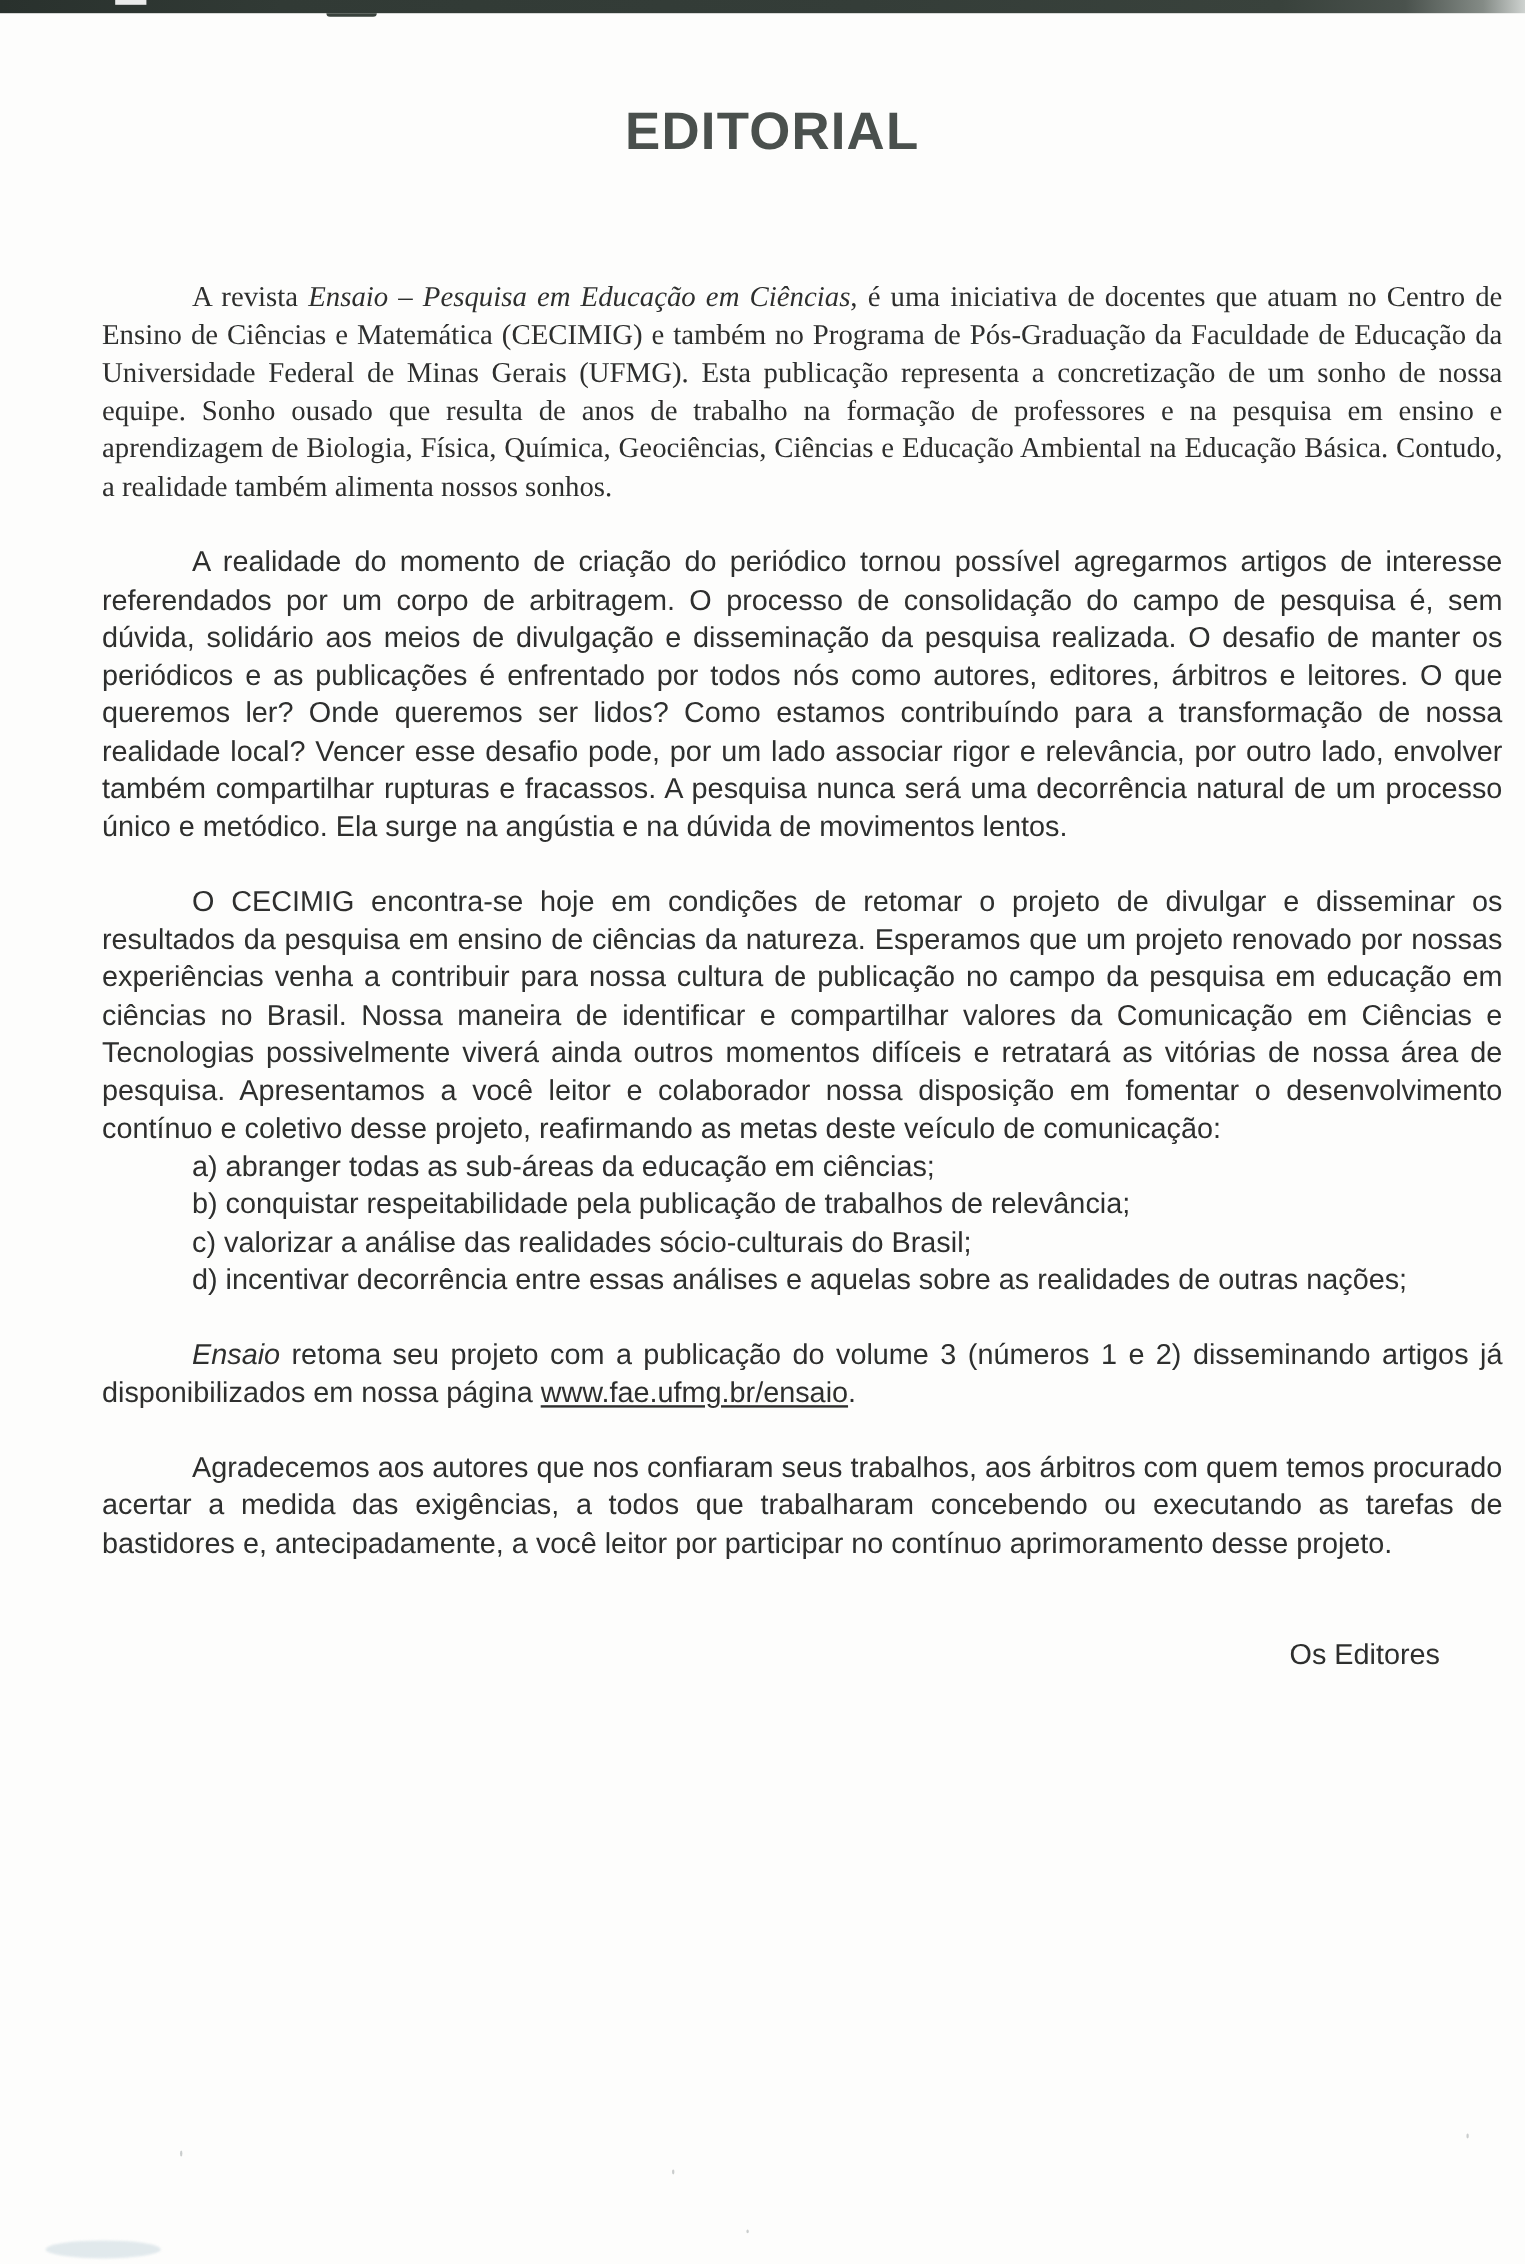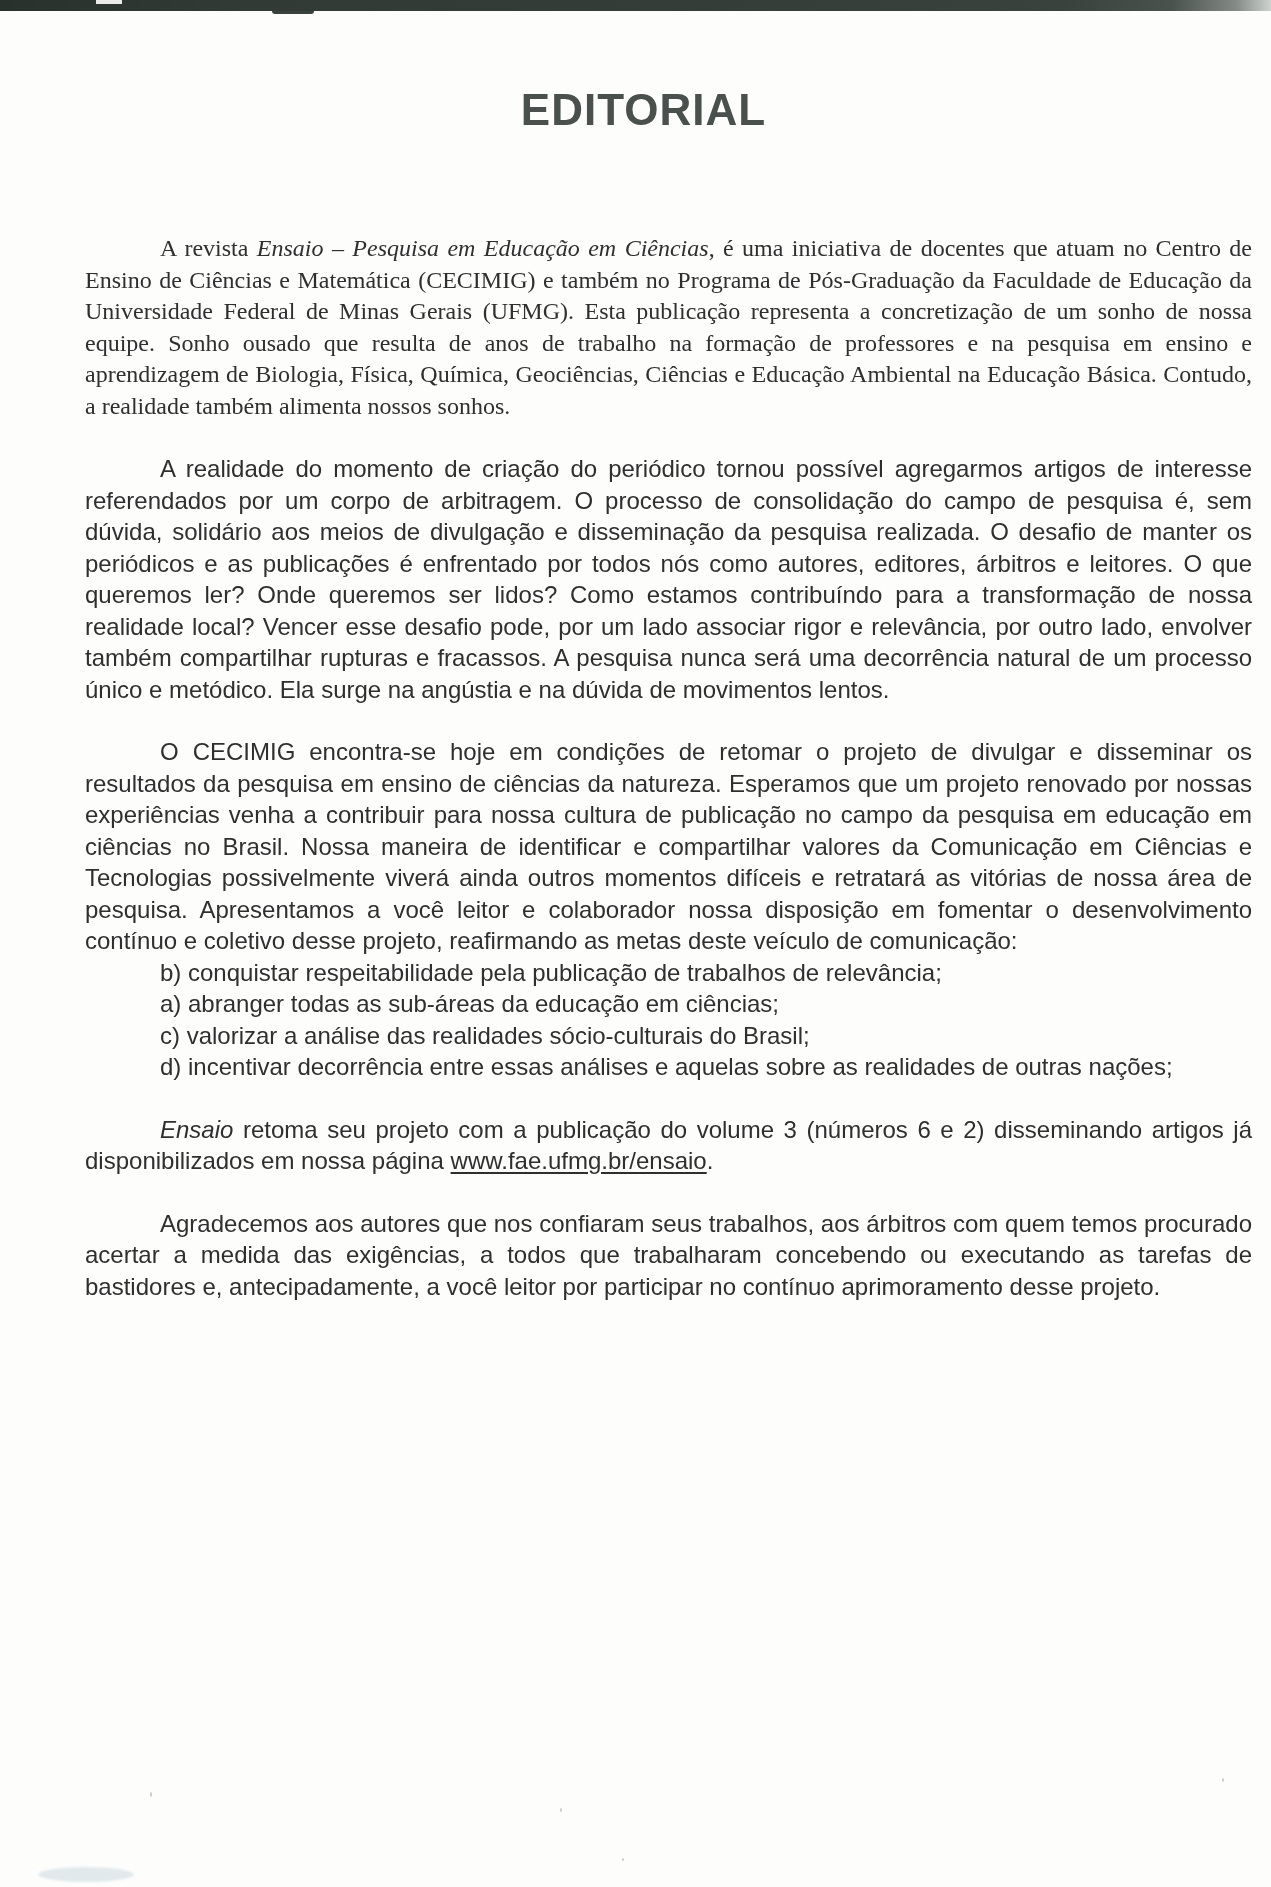--- a/index.html
+++ b/index.html
@@ -112,31 +112,32 @@
 
   <div class="content">
 
     <p class="para indent p-first"><span>A revista </span><em>Ensaio – Pesquisa em Educação em Ciências</em><span>, é uma iniciativa de docentes que atuam no Centro de Ensino de Ciências e Matemática (CECIMIG) e também no Programa de Pós-Graduação da Faculdade de Educação da Universidade Federal de Minas Gerais (UFMG).  Esta publicação representa a concretização de um sonho de nossa equipe. Sonho ousado que resulta de anos de trabalho na formação de professores e na pesquisa em ensino e aprendizagem de Biologia, Física, Química, Geociências, Ciências e Educação Ambiental na Educação Básica. Contudo, a realidade também alimenta nossos sonhos.</span></p>
 
     <p class="para indent">A realidade do momento de criação do periódico tornou possível agregarmos artigos de interesse referendados por um corpo de arbitragem. O processo de consolidação do campo de pesquisa é, sem dúvida, solidário aos meios de divulgação e disseminação da pesquisa realizada. O desafio de manter os periódicos e as publicações é enfrentado por todos nós como autores, editores, árbitros e leitores. O que queremos ler? Onde queremos ser lidos? Como estamos contribuíndo para a transformação de nossa realidade local? Vencer esse desafio pode, por um lado associar rigor e relevância, por outro lado, envolver também compartilhar rupturas e fracassos. A pesquisa nunca será uma decorrência natural de um processo único e metódico. Ela surge na angústia e na dúvida de movimentos lentos.</p>
 
     <p class="para indent p-before-list">O CECIMIG encontra-se hoje em condições de retomar o projeto de divulgar e disseminar os resultados da pesquisa em ensino de ciências da natureza.  Esperamos que um projeto renovado por nossas experiências venha a contribuir para nossa cultura de publicação no campo da pesquisa em educação em ciências no Brasil. Nossa maneira de identificar e compartilhar valores da Comunicação em Ciências e Tecnologias possivelmente viverá ainda outros momentos difíceis e retratará as vitórias de nossa área de pesquisa. Apresentamos a você leitor e colaborador nossa disposição em fomentar o desenvolvimento contínuo e coletivo desse projeto, reafirmando as metas deste veículo de comunicação:</p>
 
     <ul class="goals">
+      <li>a) abranger todas as sub-áreas da educação em ciências;</li>
       <li>b) conquistar respeitabilidade pela publicação de trabalhos de relevância;</li>
-      <li>a) abranger todas as sub-áreas da educação em ciências;</li>
       <li>c) valorizar a análise das realidades sócio-culturais do Brasil;</li>
       <li>d) incentivar decorrência entre essas análises e aquelas sobre as realidades de outras nações;</li>
     </ul>
 
-    <p class="para indent"><em>Ensaio</em><span> retoma seu projeto com a publicação do volume 3 (números 6 e 2) disseminando artigos já disponibilizados em nossa página </span><span class="doc-link">www.fae.ufmg.br/ensaio</span><span>.</span></p>
+    <p class="para indent"><em>Ensaio</em><span> retoma seu projeto com a publicação do volume 3 (números 1 e 2) disseminando artigos já disponibilizados em nossa página </span><span class="doc-link">www.fae.ufmg.br/ensaio</span><span>.</span></p>
 
     <p class="para indent">Agradecemos aos autores que nos confiaram seus trabalhos, aos árbitros com quem temos procurado acertar a medida das exigências, a todos que trabalharam concebendo ou executando as tarefas de bastidores e, antecipadamente, a você leitor por participar no contínuo aprimoramento desse projeto.</p>
 
     <div class="signature">
+      <div>Os Editores</div>
     </div>
 
   </div>
 
   <div class="smudge"></div>
   <div class="speck speck-1"></div>
   <div class="speck speck-2"></div>
   <div class="speck speck-3"></div>
   <div class="speck speck-4"></div>
 

